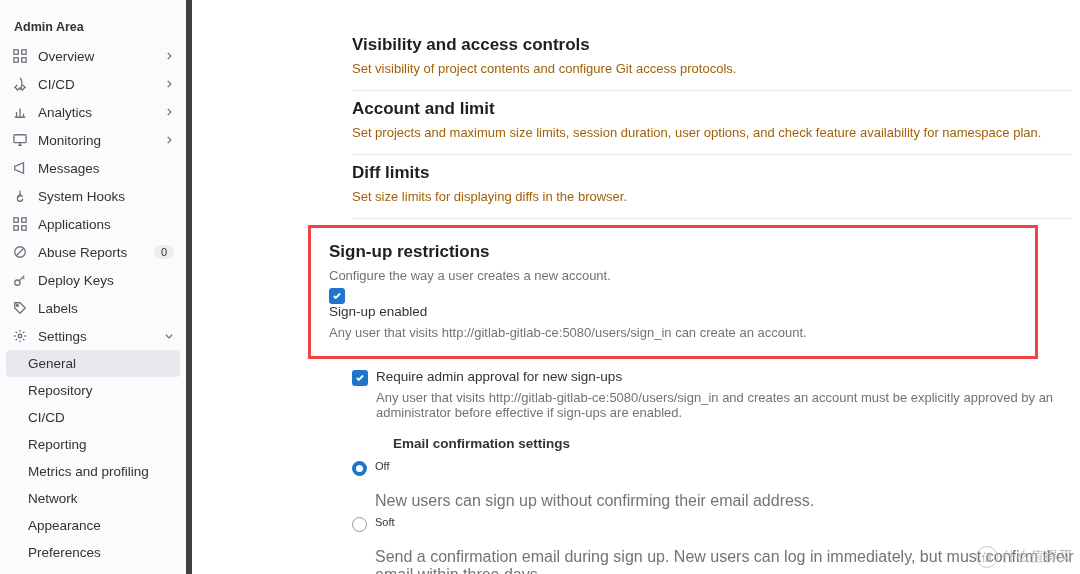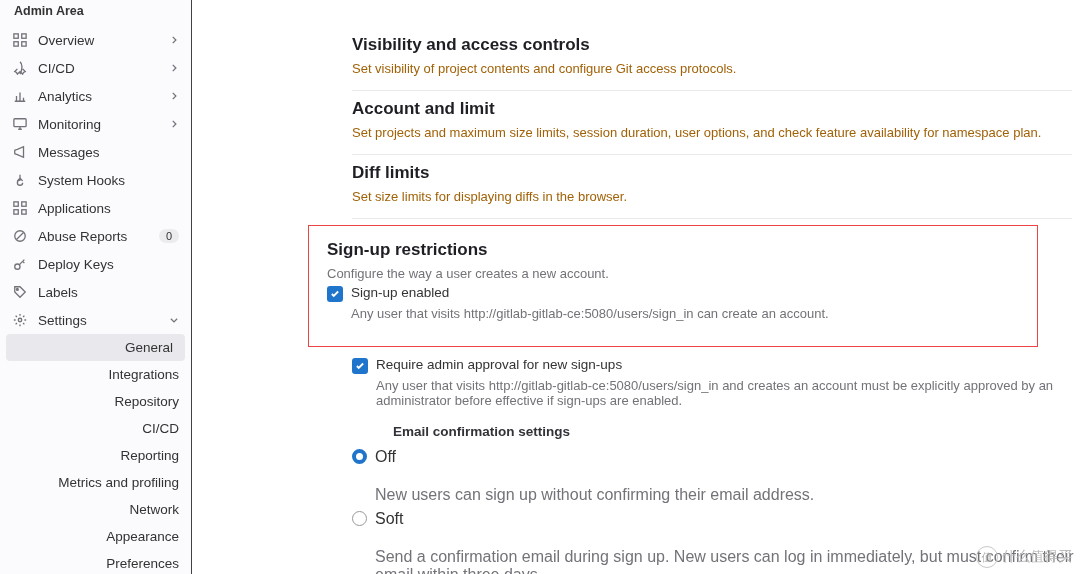--- a/index.html
+++ b/index.html
@@ -11,23 +11,23 @@
     width: 1080px;
     height: 574px;
     overflow: hidden;
     position: relative;
   }
   .sidebar {
     position: absolute;
     left: 0; top: 0;
     width: 192px;
     height: 574px;
-    border-right: 1px solid #404040;
+    border-right: 6px solid #404040;
     background: #fbfafd;
-    padding-top: 0;
+    padding-top: 16px;
   }
   .sidebar-title {
     font-weight: 600;
     font-size: 12.5px;
     color: #333;
     padding: 4px 14px 8px 14px;
   }
   .side-item {
     display: flex;
     align-items: center;
@@ -59,21 +59,20 @@
   .sub-items {
     padding-left: 0;
   }
   .sub-item {
     display: flex;
     align-items: center;
     padding: 6px 12px 6px 28px;
     font-size: 13.5px;
     color: #333;
     cursor: pointer;
-    justify-content: flex-end;
   }
   .sub-item.active {
     background: #e9e8ed;
     border-radius: 4px;
     margin: 0 6px;
     padding-left: 22px;
   }
   .main {
     position: absolute;
     left: 192px; top: 15px;
@@ -93,41 +92,41 @@
     font-size: 17px;
     font-weight: 600;
     color: #1f1e24;
     margin-bottom: 6px;
   }
   .section .desc {
     font-size: 13px;
     color: #a16207;
   }
   .highlight-box {
-    border: 1px solid #ef4444;
-    padding: 14px 18px 21px 18px;
+    border: 3px solid #ef4444;
+    padding: 14px 18px 12px 18px;
     margin-left: 116px;
     width: 730px;
     margin-top: 6px;
     margin-bottom: 6px;
   }
   .highlight-box h2 {
     font-size: 17px; font-weight: 600; color: #1f1e24;
     margin-bottom: 6px;
   }
   .highlight-box .desc {
     font-size: 13px; color: #737278;
     margin-bottom: 0;
   }
   .check-row {
     display: flex; align-items: flex-start;
     margin-left: 160px;
     padding: 4px 0 4px 0;
   }
-  .check-row.inbox { margin-left: 0; }
+  .check-row.inbox { margin-left: 0; flex-direction: column; }
   .chk {
     width: 16px; height: 16px;
     border-radius: 3px;
     background: #1f75cb;
     display: inline-flex;
     align-items: center; justify-content: center;
     margin-right: 8px;
     flex-shrink: 0;
     margin-top: 1px;
   }
@@ -158,21 +157,21 @@
     border: 1.5px solid #999;
     margin-right: 8px;
     flex-shrink: 0;
     margin-top: 1px;
     position: relative;
   }
   .radio.selected {
     border: 4px solid #1f75cb;
     width: 15px; height: 15px;
   }
-  .radio-row .lbl { font-size: 16px; color: #333; }
+  .radio-row .lbl { font-size: 11px; color: #333; }
   .radio-row .sub { font-size: 16px; color: #737278; margin-top: 20px; }
   .watermark {
     position: absolute;
     right: 8px; bottom: 6px;
     display: flex; align-items: center;
     color: #bdbdbd;
     font-size: 14px;
     gap: 4px;
   }
   .watermark .circ {
@@ -312,23 +311,20 @@
       </span>
     <span>Settings</span>
     <span class="chev"><svg width="10" height="10" viewBox="0 0 16 16" fill="none" stroke="currentColor" stroke-width="2">
           <path d="M3 6l5 5 5-5"></path>
         </svg></span>
   </div>
 
   <div class="sub-items">
     <div class="sub-item active">
         <span>General</span>
-      </div>
-    <div class="sub-item">
-        <span>Integrations</span>
       </div>
     <div class="sub-item">
         <span>Repository</span>
       </div>
     <div class="sub-item">
         <span>CI/CD</span>
       </div>
     <div class="sub-item">
         <span>Reporting</span>
       </div>

